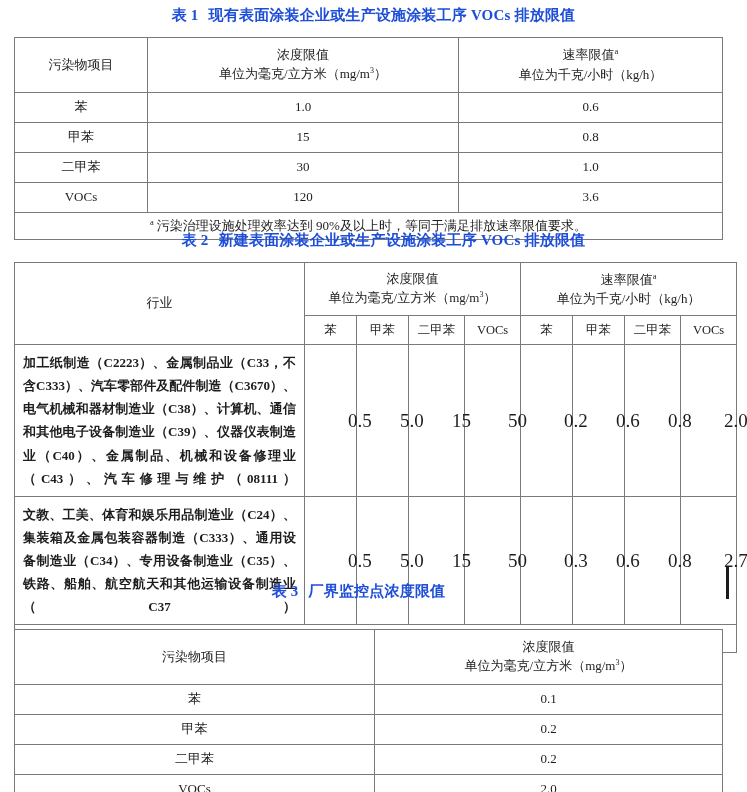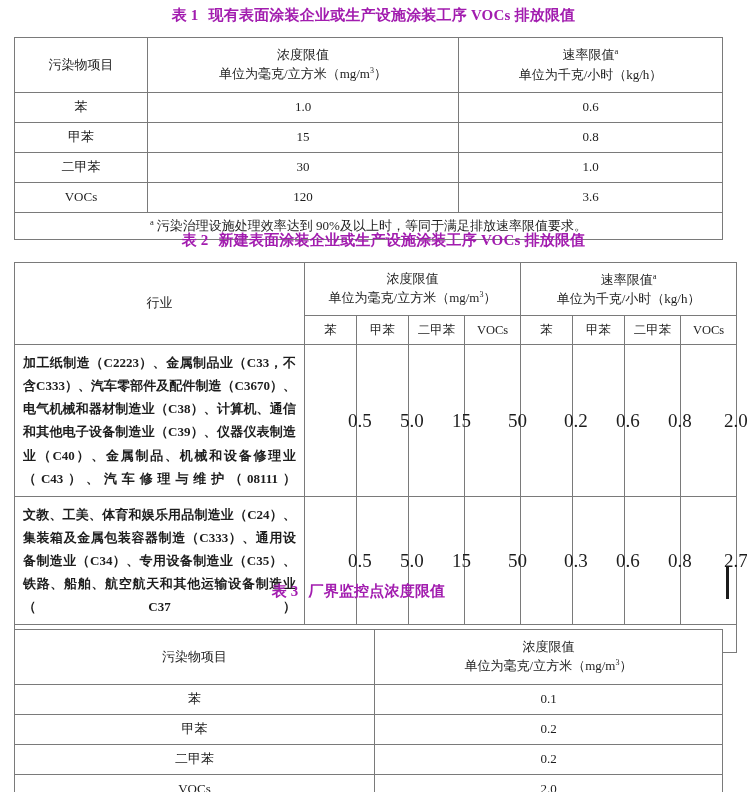--- a/index.html
+++ b/index.html
@@ -22,21 +22,21 @@
     position: relative;
     box-sizing: border-box;
   }
 
   
   .caption {
     text-align: center;
     font-weight: bold;
     font-size: 15px;
     letter-spacing: 0.2px;
-    color: #a21caf;
+    color: #1d4ed8;
   }
   .caption .capnum { margin-right: 10px; }
 
   
   table.doc {
     border-collapse: collapse;
     table-layout: fixed;
     background: #fff;
     color: #1d1d1d;
   }

